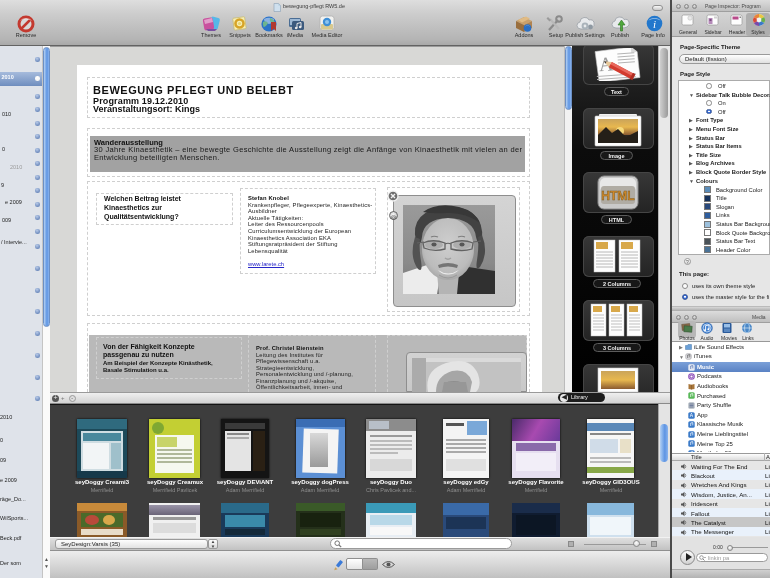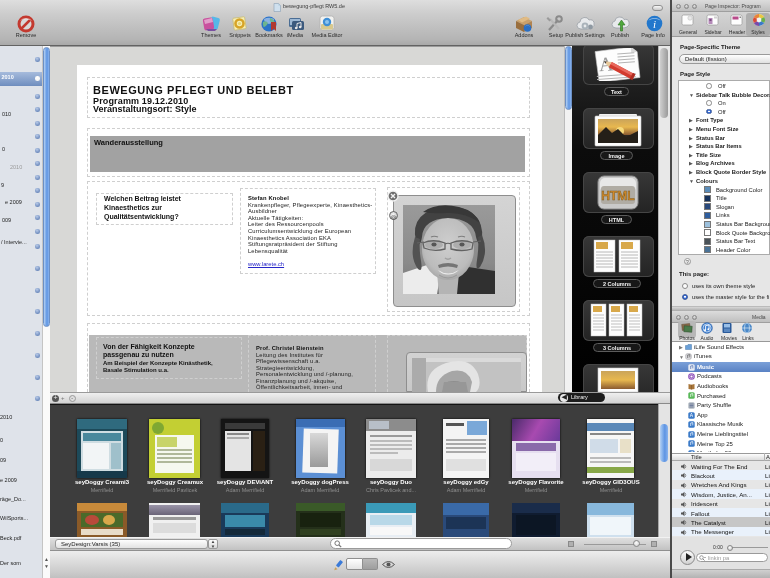--- a/index.html
+++ b/index.html
@@ -221,25 +221,26 @@
 <div class="abs" style="left:43px;top:556px;width:7px;height:7px;font-size:5px;color:#555;text-align:center;line-height:7px;">▲</div>
 <div class="abs" style="left:43px;top:563px;width:7px;height:7px;font-size:5px;color:#555;text-align:center;line-height:7px;">▼</div>
 
 <div class="abs" id="webview"></div>
 <div class="abs" id="page"></div>
 <div class="abs" id="pagecontent" style="left:0;top:0;width:770px;height:316px;">
 
   <div class="dash" style="left:87px;top:77px;width:443px;height:41px;"></div>
   <div class="abs" style="left:93px;top:84px;font-size:11px;font-weight:bold;color:#111;letter-spacing:0.55px;white-space:nowrap;">BEWEGUNG PFLEGT UND BELEBT</div>
   <div class="abs" style="left:93px;top:95.5px;font-size:9px;font-weight:bold;color:#111;letter-spacing:0.15px;white-space:nowrap;">Programm 19.12.2010</div>
-  <div class="abs" style="left:93px;top:104px;font-size:9px;font-weight:bold;color:#111;white-space:nowrap;">Veranstaltungsort: Style</div>
+  <div class="abs" style="left:93px;top:104px;font-size:9px;font-weight:bold;color:#111;white-space:nowrap;">Veranstaltungsort: Kings</div>
 
   <div class="dash" style="left:87px;top:128px;width:443px;height:49px;"></div>
   <div class="abs" style="left:90px;top:136px;width:435px;height:36px;background:#a2a2a2;"></div>
   <div class="abs" style="left:94px;top:138px;font-size:7.5px;font-weight:bold;color:#111;">Wanderausstellung</div>
+  <div class="abs" style="left:94px;top:146px;width:435px;font-size:7.5px;letter-spacing:0.32px;color:#1a1a1a;line-height:8px;white-space:nowrap;">30 Jahre Kinaesthetik – eine bewegte Geschichte die Ausstellung zeigt die Anfänge von Kinaesthetik mit vielen an der<br>Entwicklung beteiligten Menschen.</div>
 
   <div class="dash" style="left:87px;top:181px;width:443px;height:135px;"></div>
   <div class="dash" style="left:96px;top:193px;width:137px;height:32px;"></div>
   <div class="abs" style="left:104px;top:195px;font-size:7px;font-weight:bold;color:#111;line-height:8.8px;">Welchen Beitrag leistet<br>Kinaesthetics zur<br>Qualitätsentwicklung?</div>
   <div class="dash" style="left:240px;top:188px;width:136px;height:86px;"></div>
   <div class="abs" style="left:248px;top:195px;font-size:5.8px;letter-spacing:0.15px;color:#222;line-height:6.6px;">
     <span style="font-weight:bold;color:#111;">Stefan Knobel</span><br>
     Krankenpfleger, Pflegeexperte, Kinaesthetics-<br>
     Ausbildner<br>
     Aktuelle Tätigkeiten:<br>

